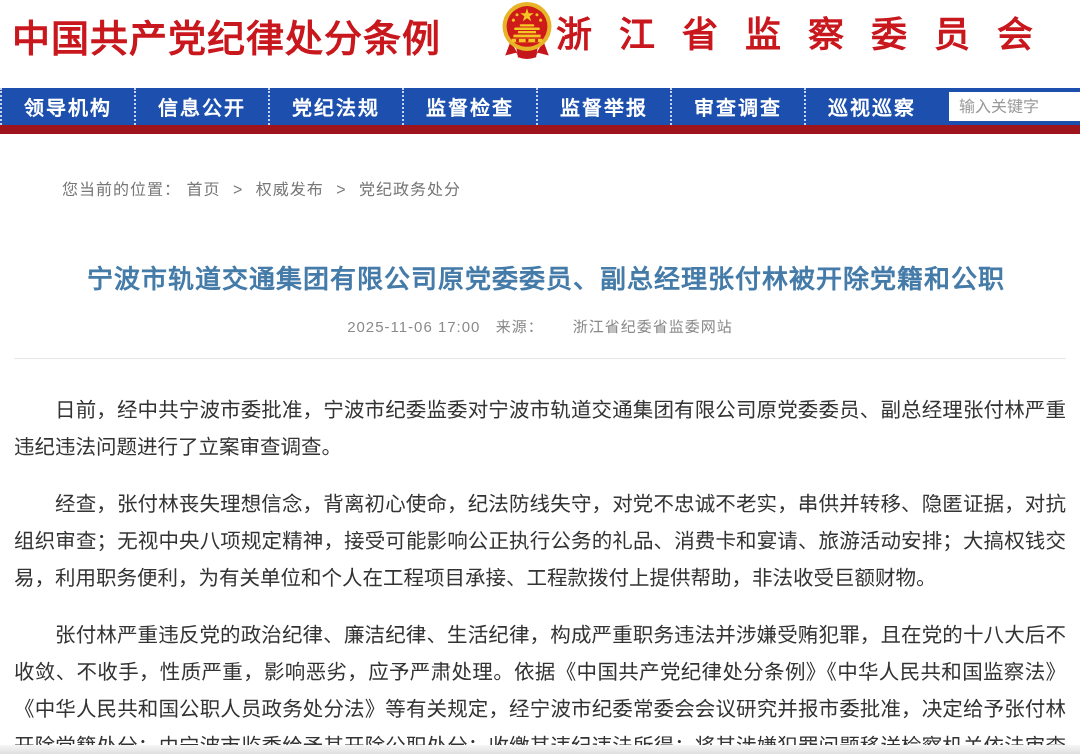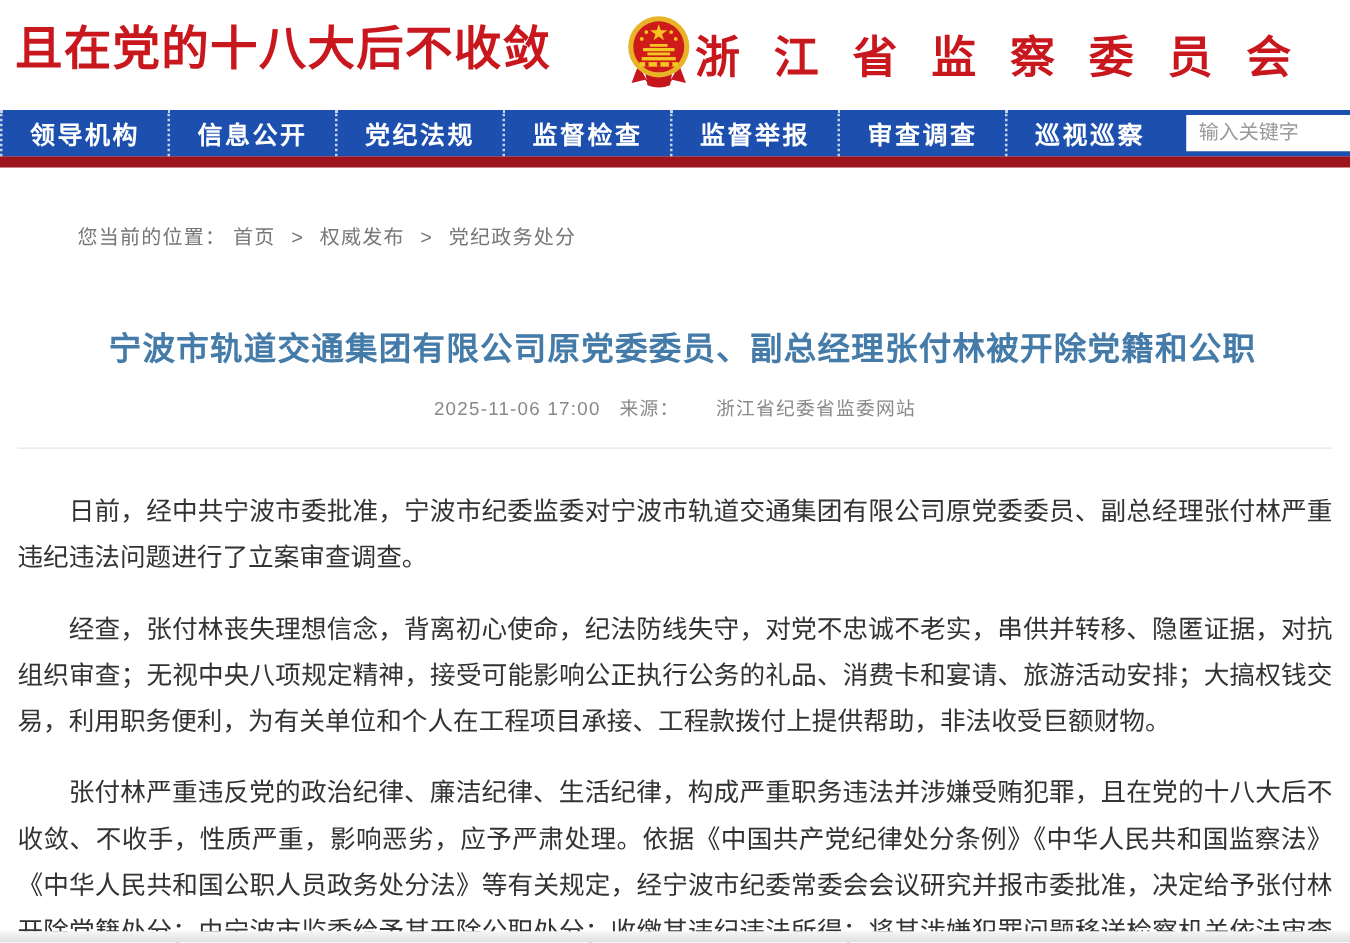--- a/index.html
+++ b/index.html
@@ -27,21 +27,21 @@
     font-family: "Liberation Serif", serif;
     font-weight: bold;
     font-size: 38px;
     color: #c9171e;
     letter-spacing: 1px;
     white-space: nowrap;
   }
   .brand-right {
     position: absolute;
     right: 38px;
-    top: 12px;
+    top: 1px;
     display: flex;
     align-items: center;
   }
   .emblem {
     width: 58px;
     height: 60px;
     flex: 0 0 auto;
   }
   .brand-right-title {
     font-family: "Liberation Serif", serif;
@@ -156,21 +156,21 @@
     height: 9px;
     background: linear-gradient(#f6f6f6, #dfdfdf);
   }
 </style>
 </head>
 <body>
 
 <div class="page">
 
   <header class="site-header">
-    <div class="brand-left">且在党的十八大后不收敛</div>
+    <div class="brand-left">中国共产党纪律处分条例</div>
     <div class="brand-right">
       <svg class="emblem" viewBox="0 0 64 66" aria-hidden="true">
 
         <path d="M14 44 L8 60 L20 57 L24 62 Z" fill="#c5161d"></path>
         <path d="M50 44 L56 60 L44 57 L40 62 Z" fill="#c5161d"></path>
         <path d="M20 50 Q32 58 44 50 L42 62 Q32 66 22 62 Z" fill="#c5161d"></path>
 
         <circle cx="32" cy="28" r="27" fill="#e7b427"></circle>
 
         <circle cx="32" cy="28" r="22.5" fill="#cf1a1a"></circle>

